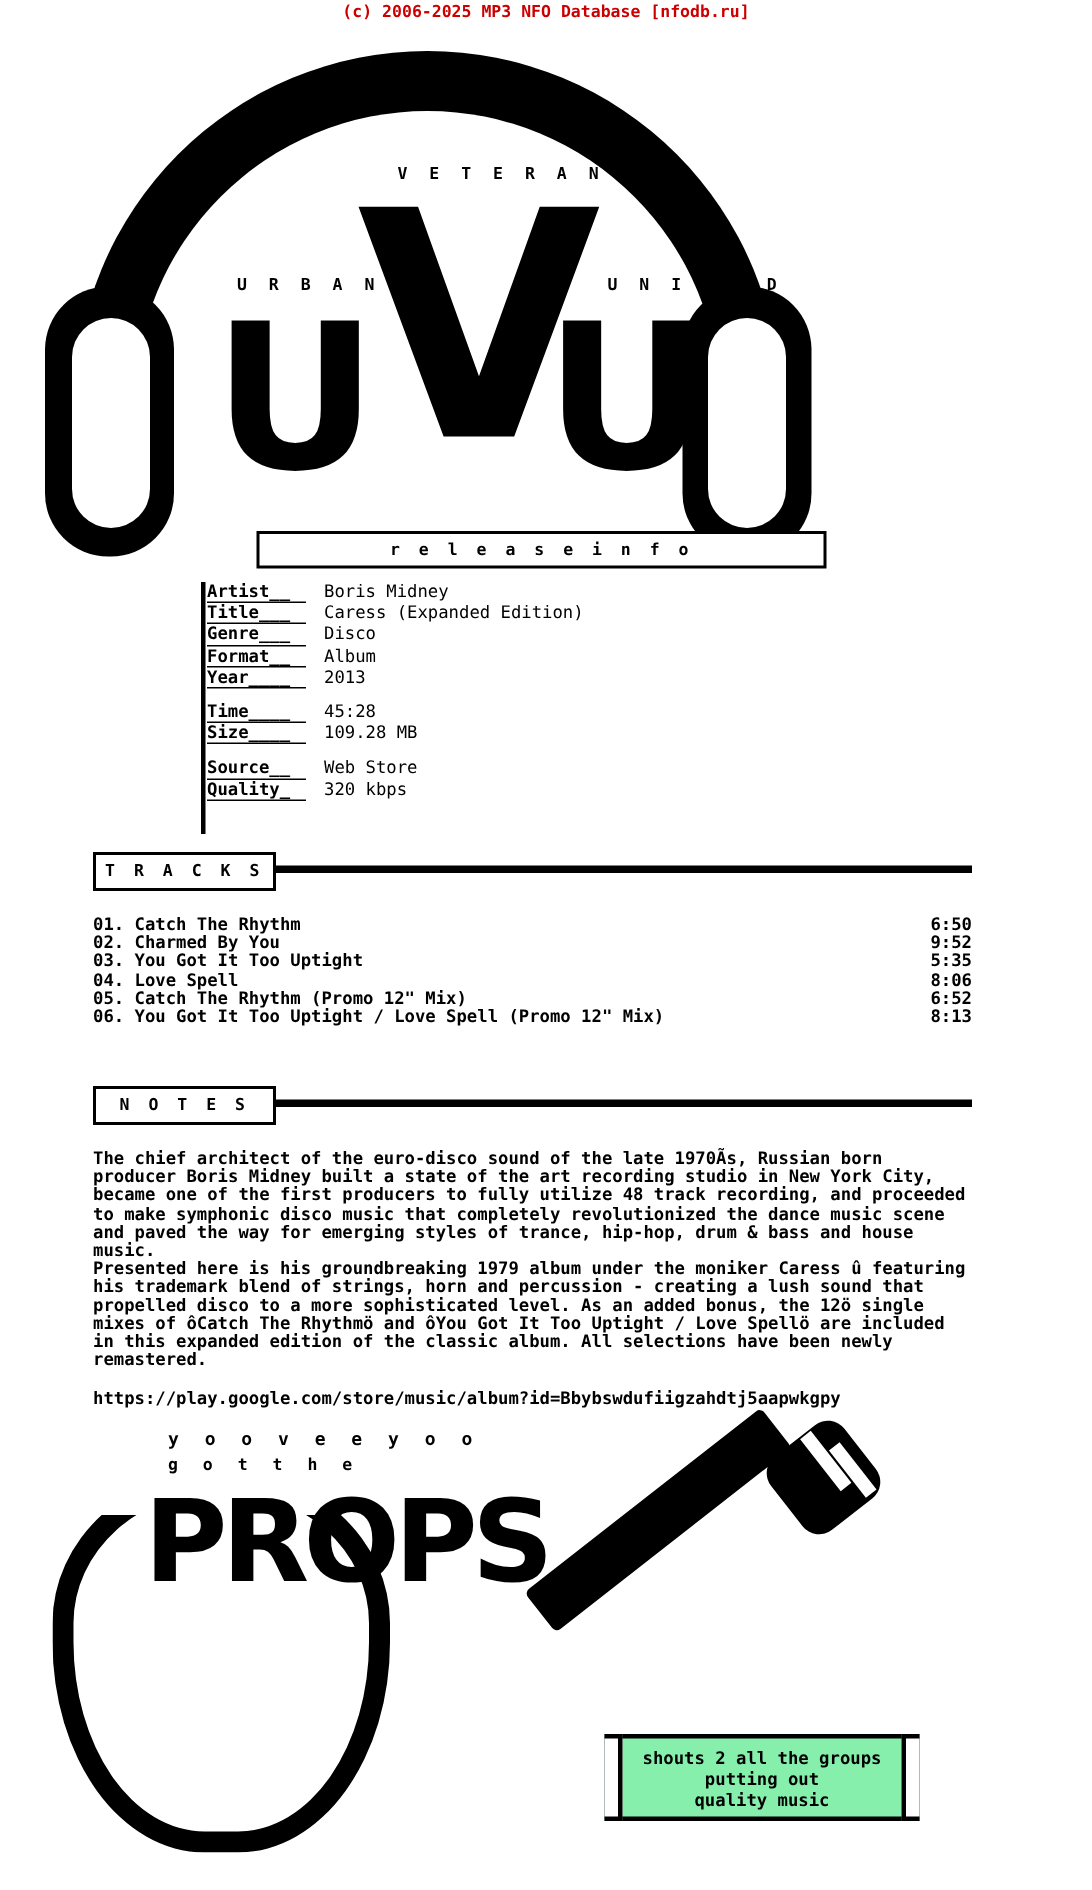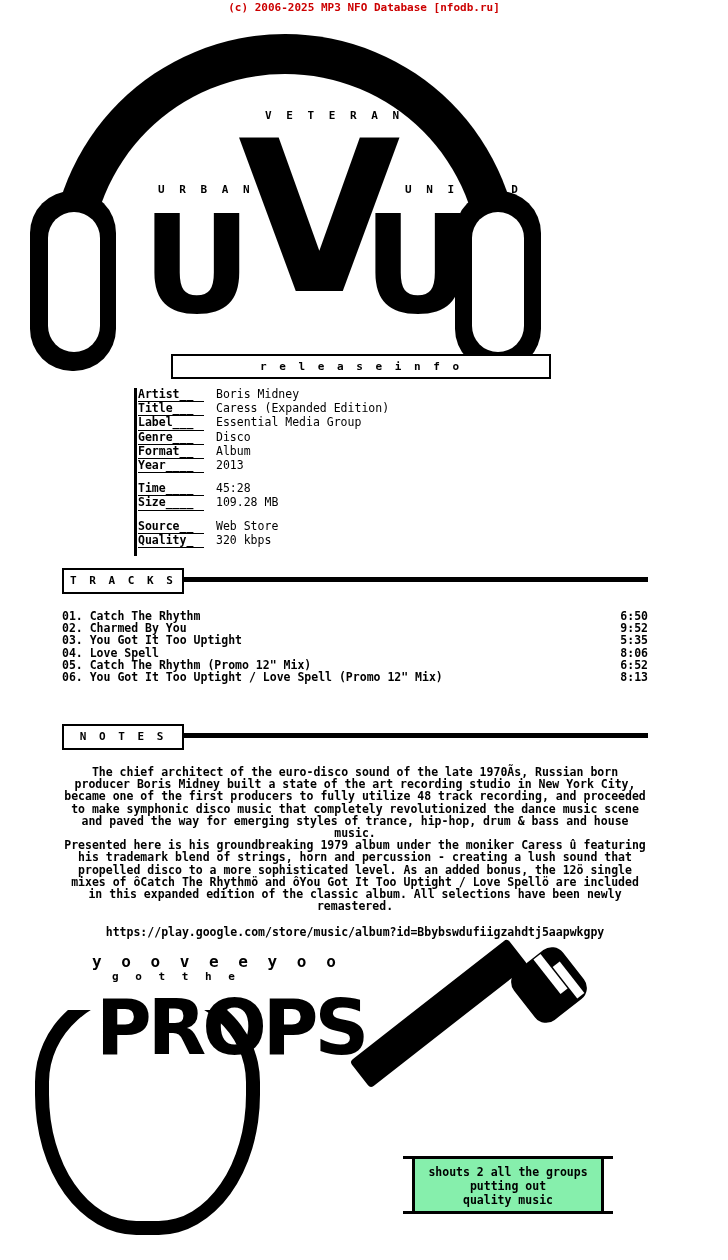--- a/index.html
+++ b/index.html
@@ -225,39 +225,38 @@
 
   
   .notes {
     position: absolute;
     left: 62px;
     top: 766px;
     width: 586px;
     font-size: 11.5px;
     line-height: 12.2px;
     font-weight: bold;
-    text-align: center;
   }
   .notes p { margin: 0; }
   .notes .url { margin-top: 14px; }
 
   
   .bottom {
     position: absolute;
     left: 0;
     top: 940px;
     width: 728px;
     height: 320px;
   }
   .props-word {
     position: absolute;
-    left: 92px;
+    left: 112px;
     top: 12px;
     font-family: "DejaVu Sans Mono", "Liberation Mono", monospace;
-    font-size: 16px;
+    font-size: 12px;
     font-weight: bold;
     letter-spacing: 5px;
   }
   .gotthe-word {
     position: absolute;
     left: 112px;
     top: 30px;
     font-family: "DejaVu Sans Mono", "Liberation Mono", monospace;
     font-size: 11px;
     font-weight: bold;
@@ -400,24 +399,20 @@
   <div class="infopanel">
     <div class="inforow">
       <span class="infokey">Artist__</span>
       <span class="infoval">Boris Midney</span>
     </div>
     <div class="inforow">
       <span class="infokey">Title___</span>
       <span class="infoval">Caress (Expanded Edition)</span>
     </div>
     <div class="inforow">
-      <span class="infokey">Label___</span>
-      <span class="infoval">Essential Media Group</span>
-    </div>
-    <div class="inforow">
       <span class="infokey">Genre___</span>
       <span class="infoval">Disco</span>
     </div>
     <div class="inforow">
       <span class="infokey">Format__</span>
       <span class="infoval">Album</span>
     </div>
     <div class="inforow">
       <span class="infokey">Year____</span>
       <span class="infoval">2013</span>

